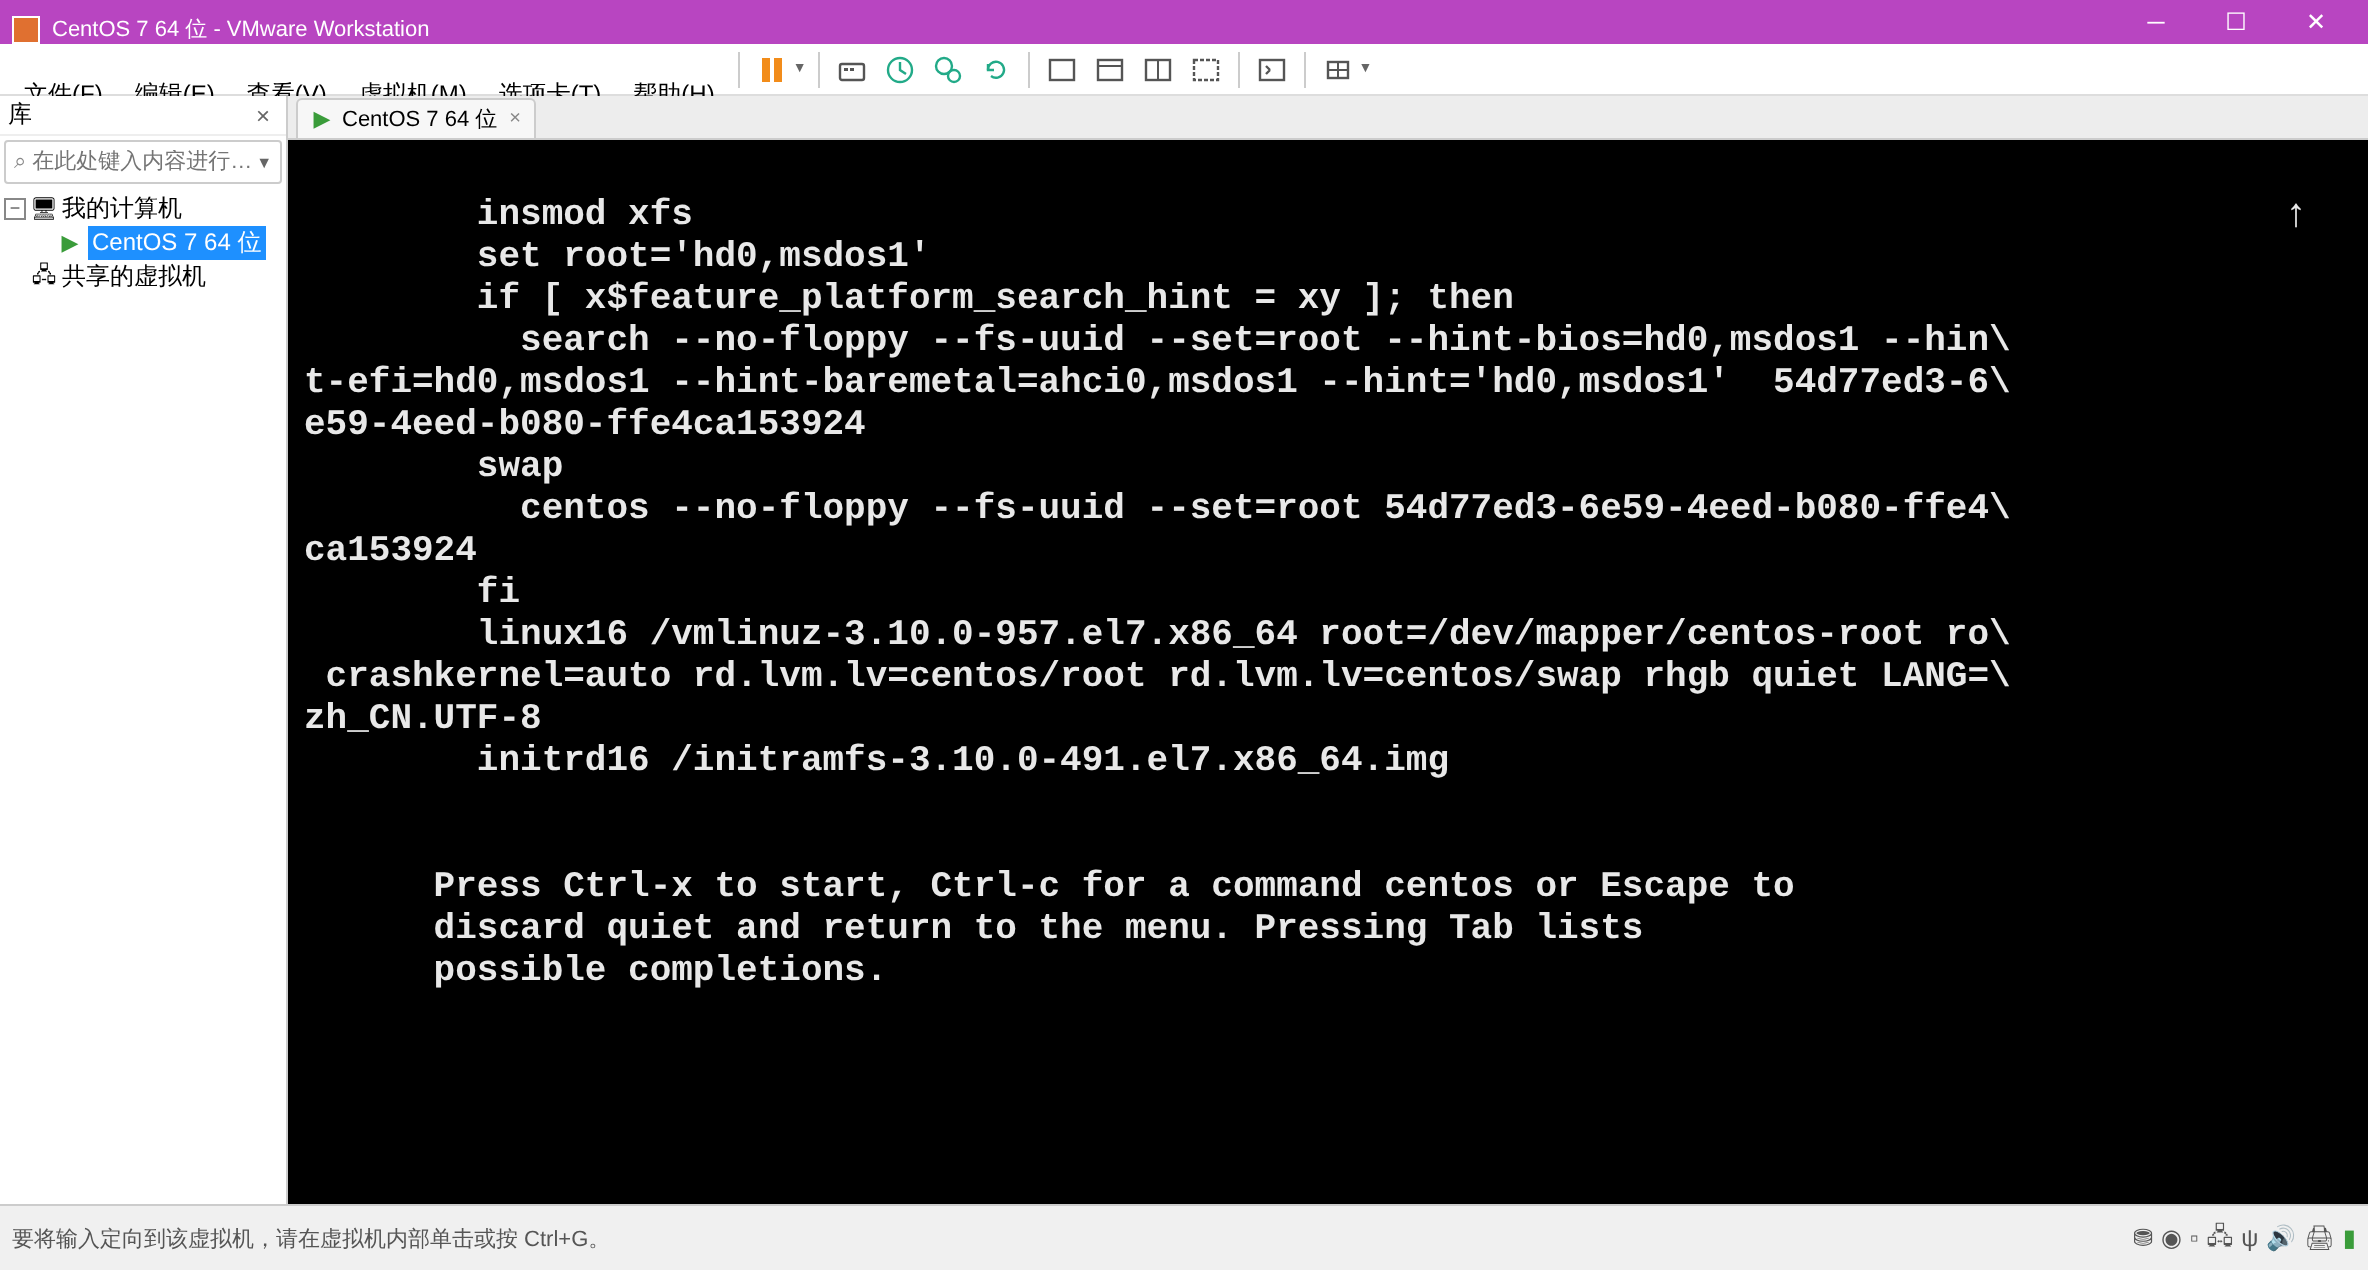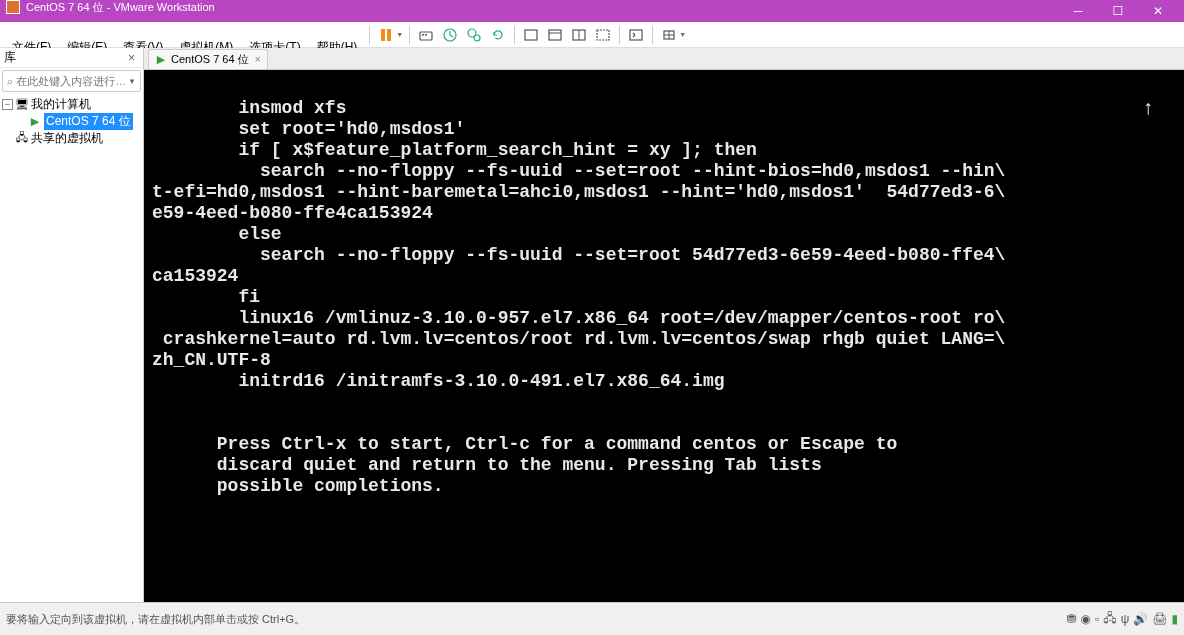--- a/index.html
+++ b/index.html
@@ -1,17 +1,17 @@
 <!DOCTYPE html>
 <html><head>
 <meta charset="utf-8">
 <style>
 * { margin: 0; padding: 0; box-sizing: border-box; }
 body { font-family: "Microsoft YaHei", Arial, sans-serif; font-size: 12px; width: 1184px; height: 635px; overflow: hidden; background: #f0f0f0; display: flex; flex-direction: column; }
-.titlebar { background: #b845c1; color: #fff; height: 22px; display: flex; align-items: flex-start; padding: 0 6px; }
+.titlebar { background: #b845c1; color: #fff; height: 22px; display: flex; align-items: flex-end; padding: 0 6px; }
 .titlebar .app-icon { width: 14px; height: 14px; background: #e07030; margin-right: 6px; border: 1px solid #fff; }
 .titlebar .title-text { font-size: 11px; flex: 1; }
 .titlebar .win-btn { width: 40px; height: 22px; display: flex; align-items: center; justify-content: center; color: #fff; cursor: pointer; }
 .menubar { background: #fff; border-bottom: 1px solid #ddd; height: 26px; display: flex; align-items: center; padding: 0 4px; }
 .menubar .menu-item { padding: 2px 8px; font-size: 12px; cursor: pointer; margin-top: 25px; }
 .menubar .sep { width: 1px; height: 18px; background: #ccc; margin: 0 4px; }
 .menubar .tb-btn { width: 22px; height: 22px; display: flex; align-items: center; justify-content: center; margin: 0 1px; cursor: pointer; border-radius: 2px; }
 .menubar .tb-btn svg { width: 16px; height: 16px; }
 .menubar .dd-arrow { font-size: 7px; color: #666; margin-left: -2px; padding-right: 2px; cursor: pointer; }
 .main { flex: 1; display: flex; min-height: 0; }
@@ -170,22 +170,22 @@
         <span>CentOS 7 64 位</span>
         <span class="close">×</span>
       </div>
     </div>
     <div class="vm-screen"><span class="arrow-up">↑</span><span>        insmod xfs</span>
 <span>        set root='hd0,msdos1'</span>
 <span>        if [ x$feature_platform_search_hint = xy ]; then</span>
 <span>          search --no-floppy --fs-uuid --set=root --hint-bios=hd0,msdos1 --hin\</span>
 <span>t-efi=hd0,msdos1 --hint-baremetal=ahci0,msdos1 --hint='hd0,msdos1'  54d77ed3-6\</span>
 <span>e59-4eed-b080-ffe4ca153924</span>
-<span>        else</span>
-<span>          search --no-floppy --fs-uuid --set=root 54d77ed3-6e59-4eed-b080-ffe4\</span>
+<span>        swap</span>
+<span>          centos --no-floppy --fs-uuid --set=root 54d77ed3-6e59-4eed-b080-ffe4\</span>
 <span>ca153924</span>
 <span>        fi</span>
 <span>        linux16 /vmlinuz-3.10.0-957.el7.x86_64 root=/dev/mapper/centos-root ro\</span>
 <span> crashkernel=auto rd.lvm.lv=centos/root rd.lvm.lv=centos/swap rhgb quiet LANG=\</span>
 <span>zh_CN.UTF-8</span>
 <span>        initrd16 /initramfs-3.10.0-491.el7.x86_64.img</span>
 <span></span>
 <span></span>
 <span>      Press Ctrl-x to start, Ctrl-c for a command centos or Escape to</span>
 <span>      discard quiet and return to the menu. Pressing Tab lists</span>

